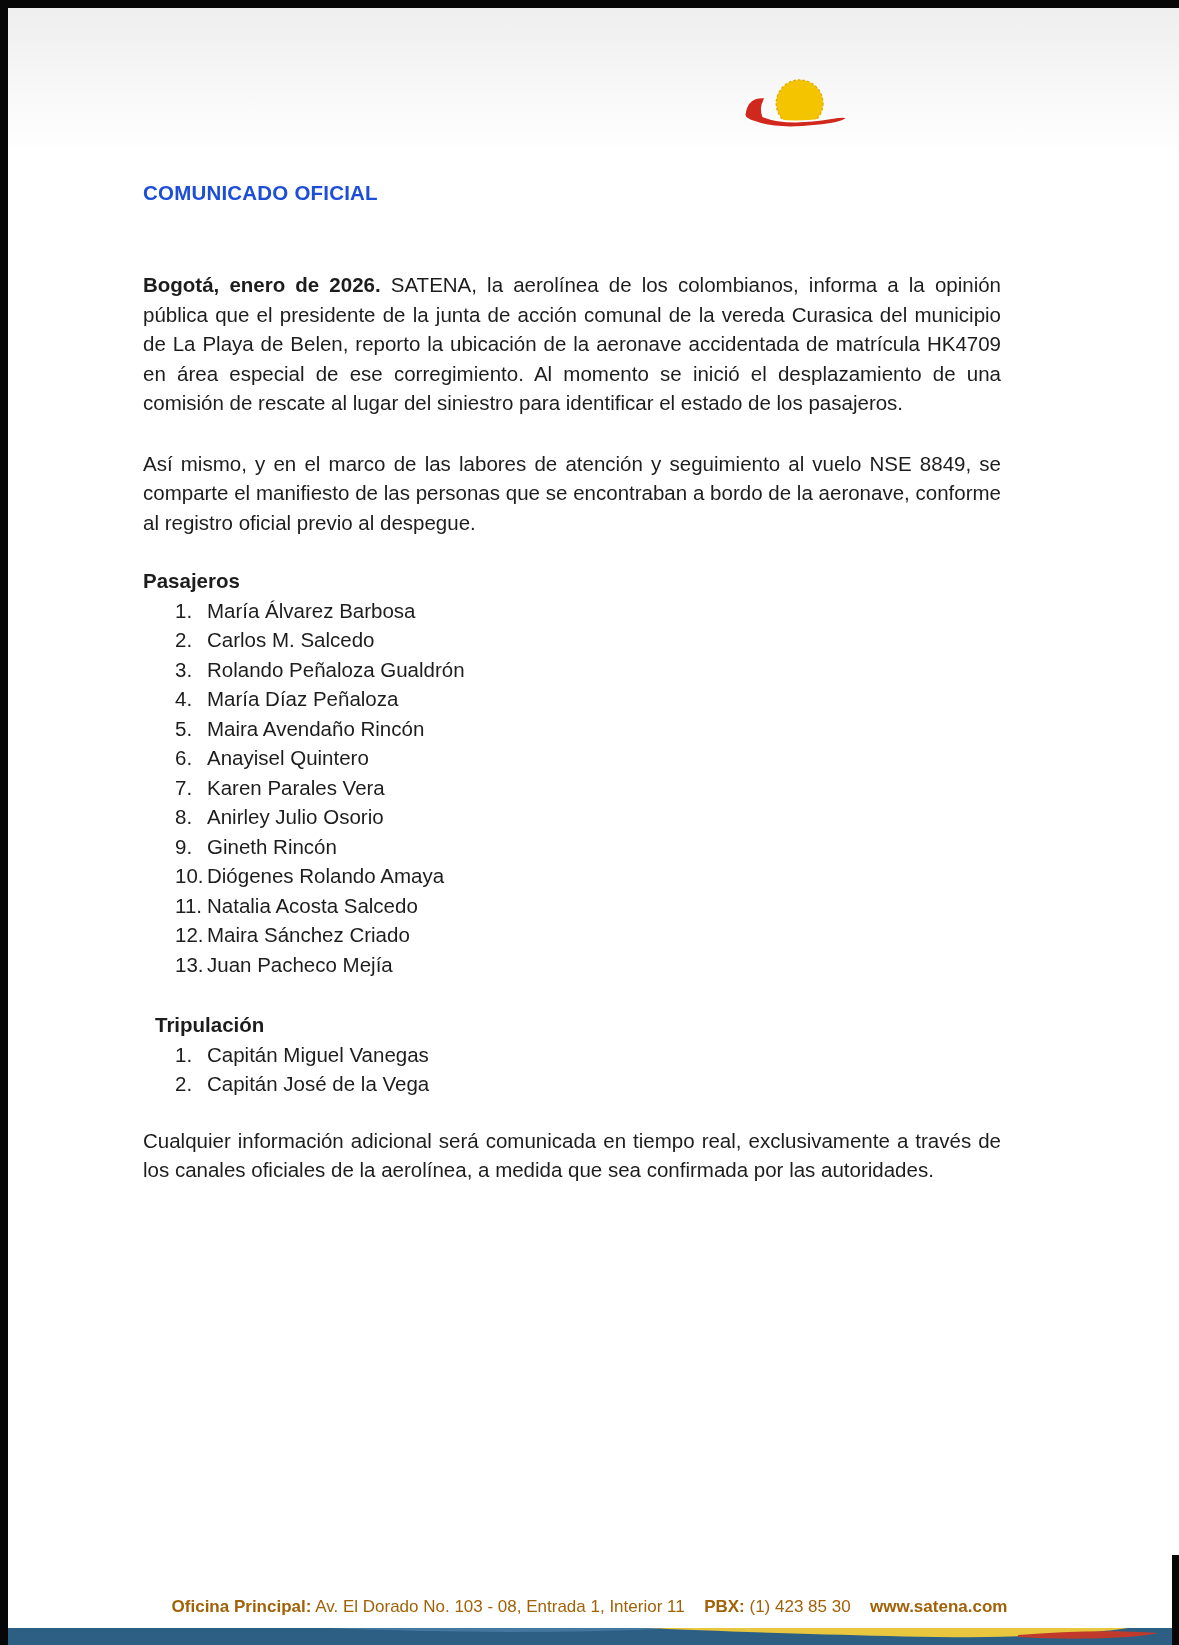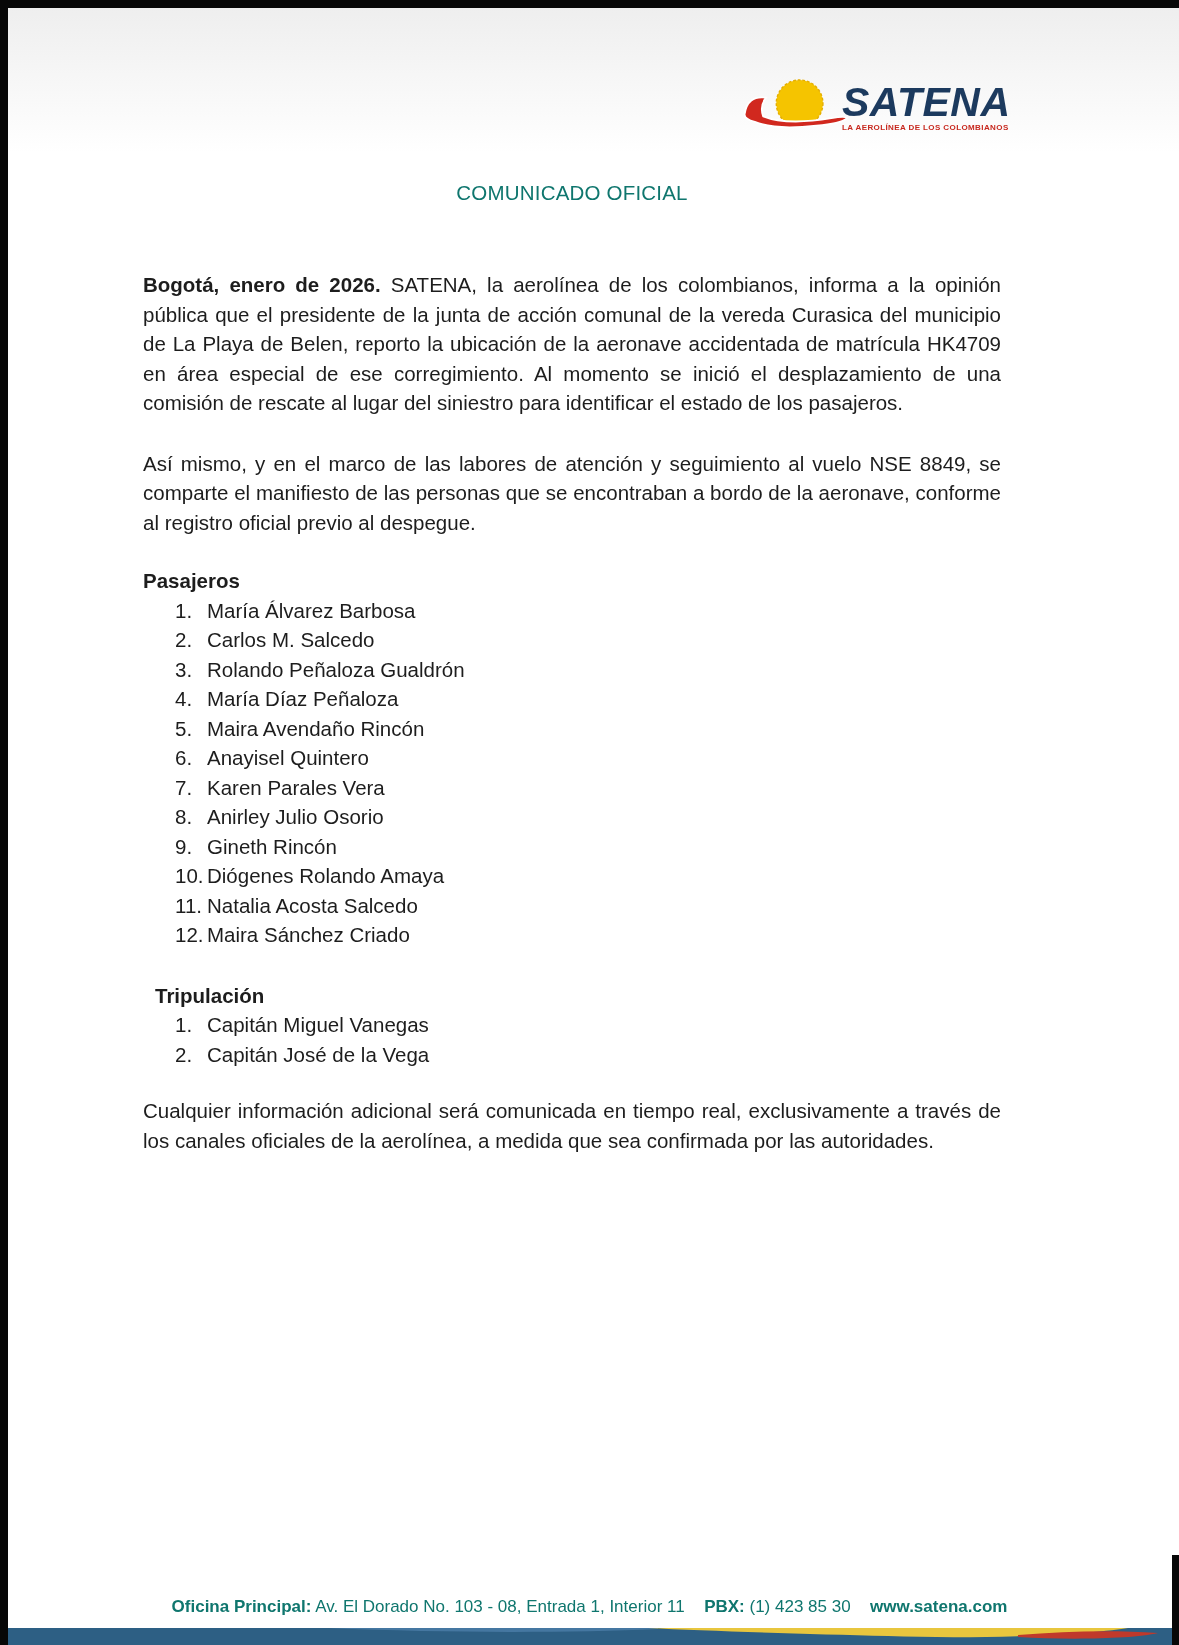--- a/index.html
+++ b/index.html
@@ -30,21 +30,21 @@
   }
   .logo-tagline{
     margin-top:1px;text-align:right;
     font-size:8px;font-weight:bold;color:#c7281e;letter-spacing:0.4px;
     padding-right:2px;
   }
 
   
   .doc-title{
     position:absolute;top:181px;left:143px;width:858px;
-    text-align:center;font-size:20.5px;font-weight:normal;color:#0f766e;
+    text-align:left;font-size:20.5px;font-weight:bold;color:#1d4ed8;
     letter-spacing:0.2px;
   }
   .doc-body{
     position:absolute;top:270px;left:143px;width:858px;
     font-size:20.5px;line-height:29.5px;color:#1d1d1d;
   }
   .doc-body p{margin:0;text-align:justify;}
   .doc-body p.p2{margin-top:31px;}
   .doc-body p.closing{margin-top:27px;}
   .sec-heading{margin-top:29px;font-weight:bold;}
@@ -64,21 +64,21 @@
     line-height:15px;letter-spacing:0.3px;
   }
   .flag-bar{width:7px;margin-left:5px;display:flex;flex-direction:column;}
   .flag-bar .f-yellow{flex:38;background:#e6b93c;}
   .flag-bar .f-blue{flex:32;background:#33618d;}
   .flag-bar .f-red{flex:30;background:#c23b3b;}
 
   
   .contact{
     position:absolute;top:1597px;left:0;right:0;
-    text-align:center;font-size:17px;color:#0f766e;
+    text-align:center;font-size:17px;color:#a16207;
   }
   .contact b{font-weight:bold;}
   .contact .gap{display:inline-block;width:10px;}
 
   
   .bottom-bar{position:absolute;left:8px;right:7px;bottom:0;height:17px;}
   .bottom-bar svg{display:block;width:100%;height:100%;}
 </style>
 </head>
 <body>
@@ -86,24 +86,20 @@
 <div class="scan-shade"></div>
 <div class="edge-top"></div>
 <div class="edge-left"></div>
 <div class="edge-right"></div>
 
 <div class="logo">
   <svg class="logo-icon" viewBox="0 0 120 64" aria-hidden="true">
     <circle cx="66" cy="28" r="25" fill="#f5c400" stroke="#e5ae00" stroke-width="1.5" stroke-dasharray="3 2"></circle>
     <path d="M7,40 Q10,19 30,22 Q23,31 27,42 Q52,52 100,44 Q115,41 117,44 Q110,50 84,52 Q40,57 18,48 Q7,45 7,40 Z" fill="#d1281e" stroke="#ffffff" stroke-width="2"></path>
   </svg>
-  <div class="logo-text">
-    <div class="logo-brand">SATENA</div>
-    <div class="logo-tagline">LA AEROLÍNEA DE LOS COLOMBIANOS</div>
-  </div>
 </div>
 
 <div class="doc-title">COMUNICADO OFICIAL</div>
 
 <div class="doc-body">
   <p class="p1"><b>Bogotá, enero de 2026.</b><span> SATENA, la aerolínea de los colombianos, informa a la opinión pública que el presidente de la junta de acción comunal de la vereda Curasica del municipio de La Playa de Belen, reporto la ubicación de la aeronave accidentada de matrícula HK4709 en área especial de ese corregimiento. Al momento se inició el desplazamiento de una comisión de rescate al lugar del siniestro para identificar el estado de los pasajeros.</span></p>
   <p class="p2">Así mismo, y en el marco de las labores de atención y seguimiento al vuelo NSE 8849, se comparte el manifiesto de las personas que se encontraban a bordo de la aeronave, conforme al registro oficial previo al despegue.</p>
 
   <div class="sec-heading">Pasajeros</div>
   <ol class="name-list">
@@ -112,20 +108,21 @@
       <li><span class="li-num">3.</span><span>Rolando Peñaloza Gualdrón</span></li>
       <li><span class="li-num">4.</span><span>María Díaz Peñaloza</span></li>
       <li><span class="li-num">5.</span><span>Maira Avendaño Rincón</span></li>
       <li><span class="li-num">6.</span><span>Anayisel Quintero</span></li>
       <li><span class="li-num">7.</span><span>Karen Parales Vera</span></li>
       <li><span class="li-num">8.</span><span>Anirley Julio Osorio</span></li>
       <li><span class="li-num">9.</span><span>Gineth Rincón</span></li>
       <li><span class="li-num">10.</span><span>Diógenes Rolando Amaya</span></li>
       <li><span class="li-num">11.</span><span>Natalia Acosta Salcedo</span></li>
       <li><span class="li-num">12.</span><span>Maira Sánchez Criado</span></li>
+      <li><span class="li-num">13.</span><span>Juan Pacheco Mejía</span></li>
     </ol>
 
   <div class="sec-heading crew-h">Tripulación</div>
   <ol class="name-list">
       <li><span class="li-num">1.</span><span>Capitán Miguel Vanegas</span></li>
       <li><span class="li-num">2.</span><span>Capitán José de la Vega</span></li>
     </ol>
 
   <p class="closing">Cualquier información adicional será comunicada en tiempo real, exclusivamente a través de los canales oficiales de la aerolínea, a medida que sea confirmada por las autoridades.</p>
 </div>

